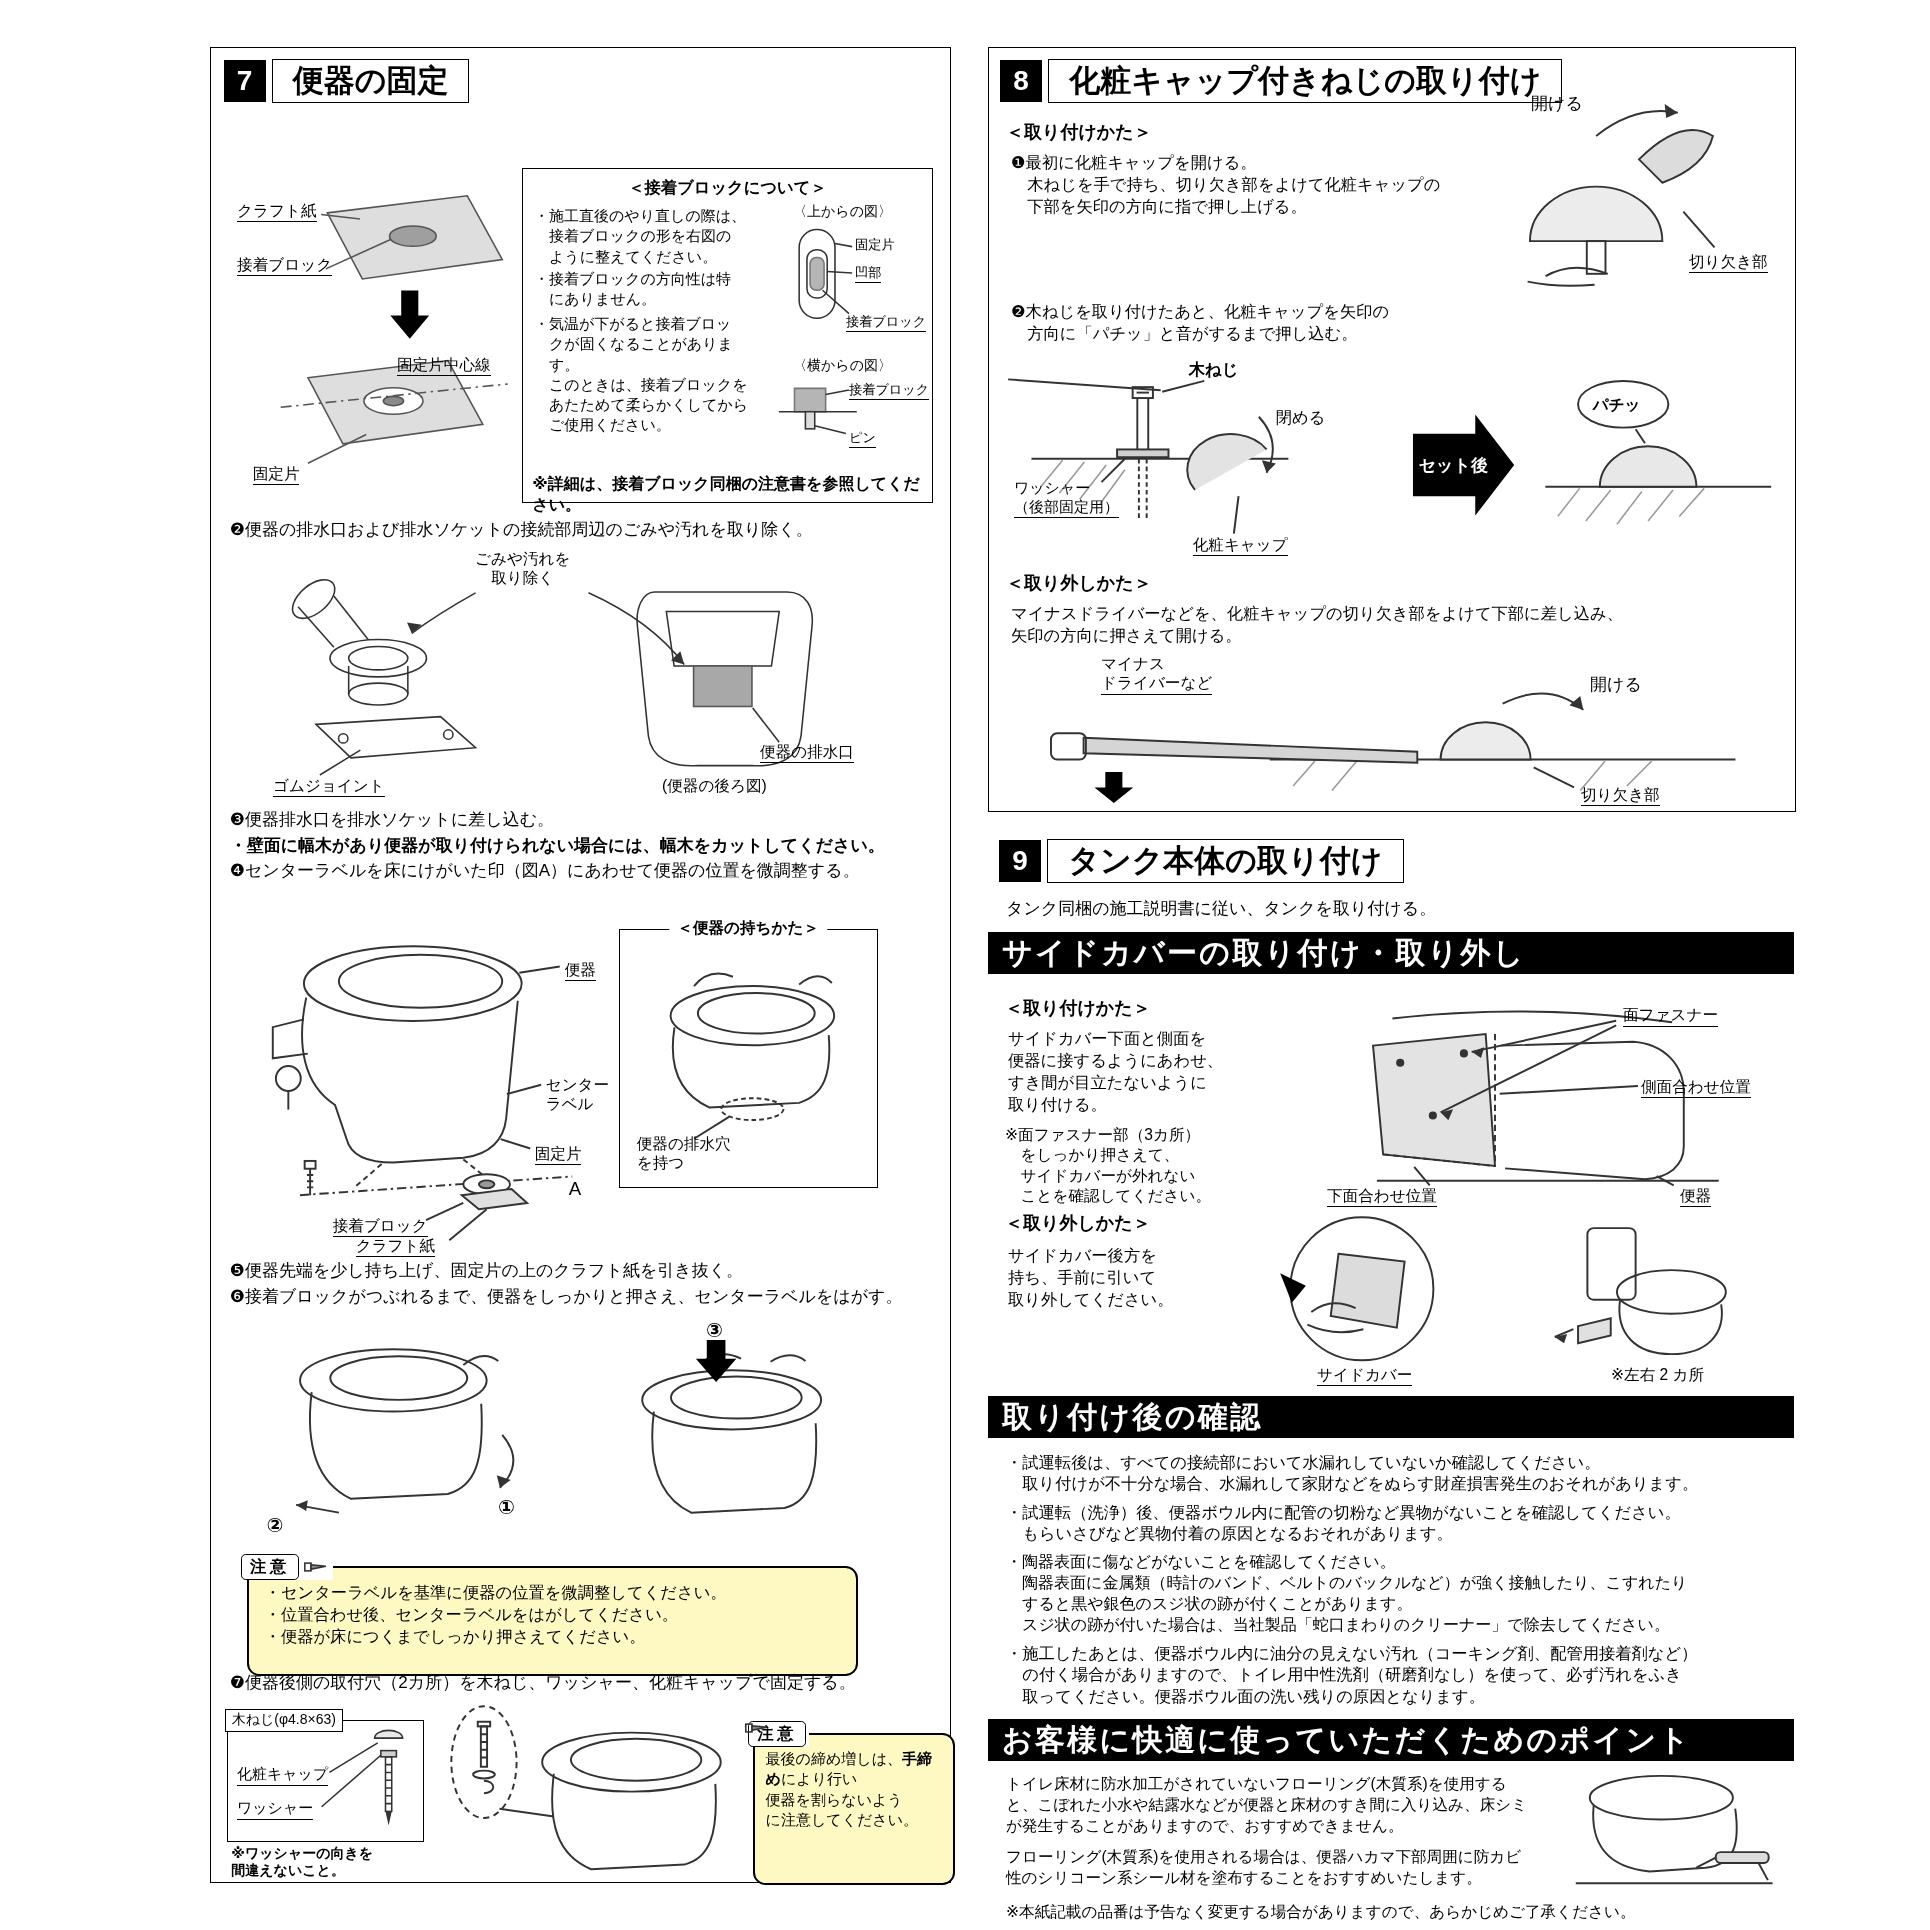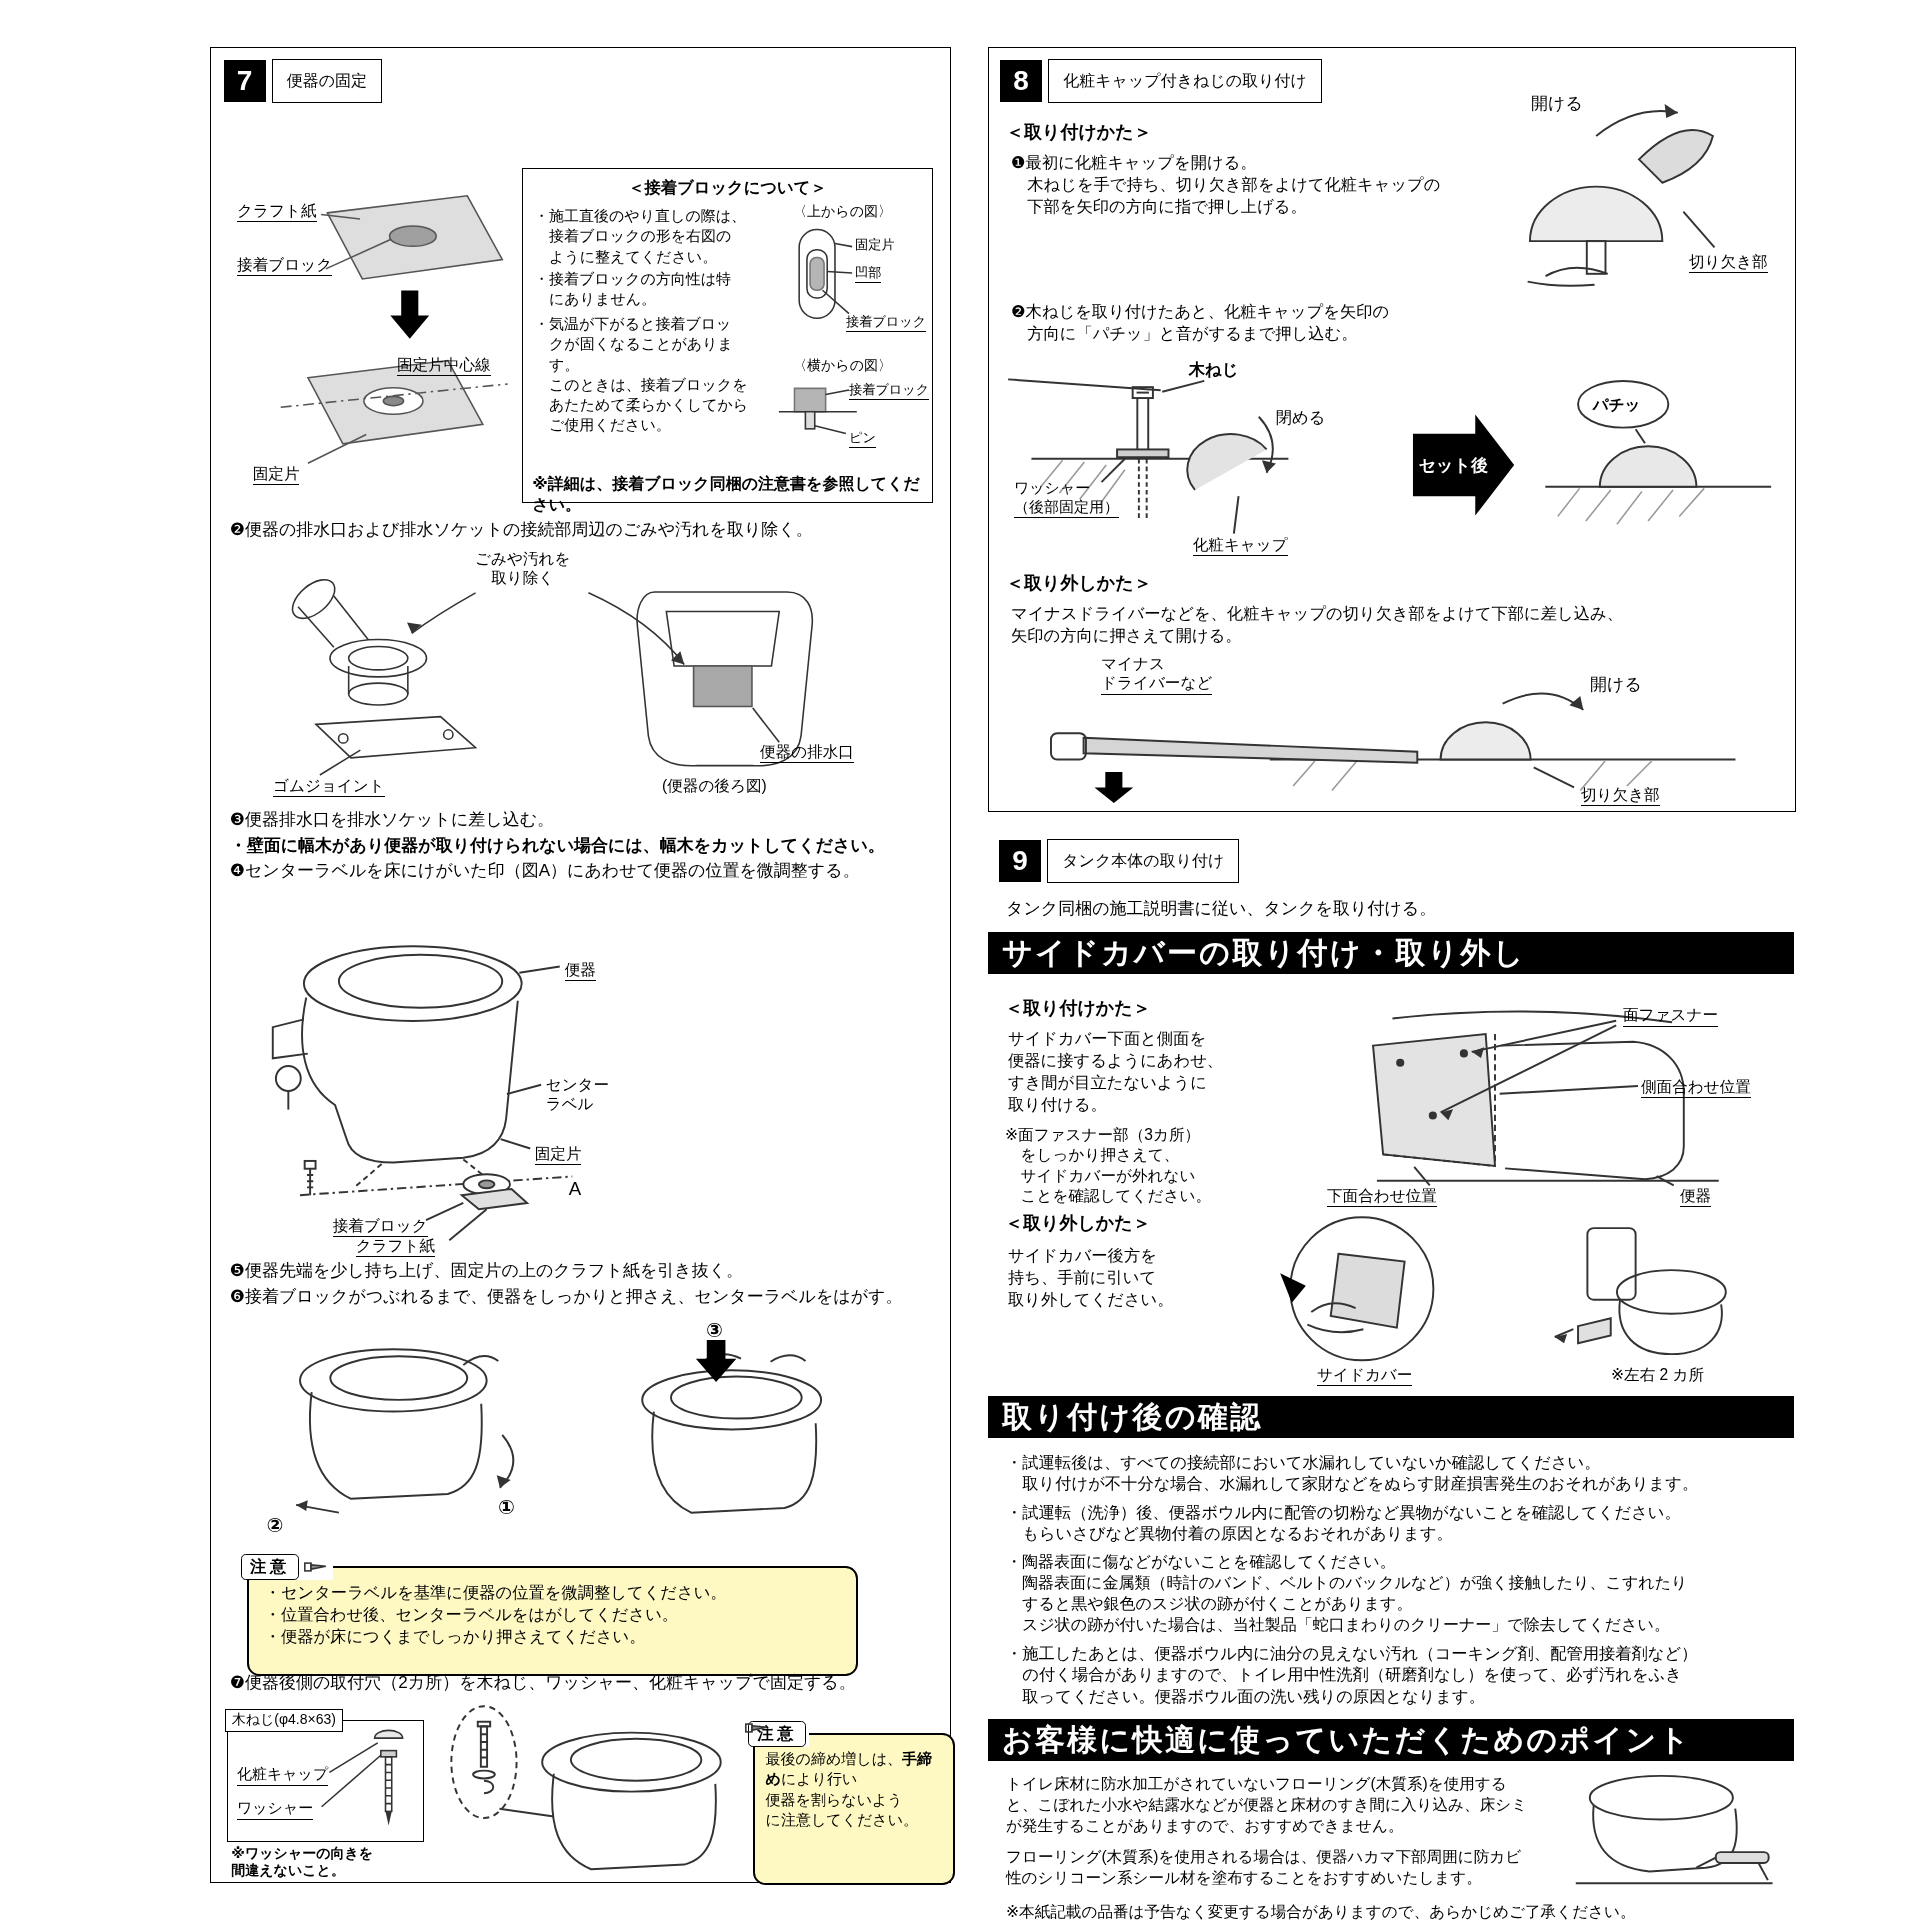--- a/index.html
+++ b/index.html
@@ -8,22 +8,22 @@
   .abs{position:absolute}
   .pre{white-space:pre-line}
   .b{font-weight:bold}
   .u{border-bottom:1.6px solid #000;padding-bottom:0.8px}
   .step{font-size:17px;line-height:1.5}
   .lbl{font-size:15.6px;line-height:1.25;white-space:nowrap}
   .lblp{font-size:15.6px;line-height:1.25;white-space:pre-line}
   .sec-head{display:flex;align-items:center}
   .numbox{width:42px;height:42px;background:#000;color:#fff;font-weight:bold;font-size:28px;
           display:flex;align-items:center;justify-content:center;flex:0 0 auto}
-  .titlebox{border:1.6px solid #000;height:42px;display:flex;align-items:center;padding:0 14px;
-            font-size:16px;font-weight:normal;margin-left:6.2px;background:#fff;white-space:nowrap}
+  .titlebox{border:1.6px solid #000;height:42px;display:flex;align-items:center;padding:0 20px;
+            font-size:31px;font-weight:bold;margin-left:6.2px;background:#fff;white-space:nowrap}
   .panel{border:1.6px solid #000;background:#fff}
   .banner{background:#000;color:#fff;font-weight:bold;font-size:30px;line-height:42px;height:42px;
           padding:0 14px;letter-spacing:2.3px;white-space:nowrap}
   .angle{font-size:18px;font-weight:bold;white-space:nowrap}
   .cbox{border:2.3px solid #000;border-radius:12.5px;background:#fef9c3}
   .ctag{position:absolute;display:flex;align-items:center;gap:4.7px;background:#fff;padding:0 3.1px;z-index:3}
   .ctag .txt{border:1.6px solid #000;border-radius:4.7px;padding:0.8px 7.8px;font-weight:bold;font-size:16.3px;letter-spacing:3.9px;white-space:nowrap}
   .ctag svg{position:static}
   .legend{position:absolute;top:-11.7px;left:50%;transform:translateX(-50%);background:#fff;
           padding:0 7.8px;font-size:15.6px;font-weight:bold;white-space:nowrap;z-index:2}
@@ -168,20 +168,35 @@
       </g>
     </svg>
     <span class="abs lbl u" style="left:335px;top:62px">便器</span>
     <span class="abs lblp" style="left:316px;top:177px">センター
 ラベル</span>
     <span class="abs lbl u" style="left:305px;top:246px">固定片</span>
     <span class="abs lbl u" style="left:103px;top:318px">接着ブロック</span>
     <span class="abs lbl u" style="left:126px;top:338px">クラフト紙</span>
     <span class="abs" style="left:339px;top:280px;font-size:18.7px">A</span>
 
+    <div class="abs" style="left:389px;top:31px;width:257px;height:257px;border:1.6px solid #000">
+      <span class="legend">＜便器の持ちかた＞</span>
+      <svg width="257" height="257" viewBox="0 0 330 330">
+        <g stroke="#333" stroke-width="2.5" fill="none">
+          <ellipse cx="170" cy="110" rx="105" ry="38"></ellipse>
+          <ellipse cx="175" cy="107" rx="75" ry="26"></ellipse>
+          <path d="M70,125 C62,175 75,210 115,228 L230,222 C262,212 272,185 268,135"></path>
+          <path d="M95,72 Q115,48 145,60 M230,70 Q255,50 272,68"></path>
+          <ellipse cx="170" cy="230" rx="40" ry="14" stroke-dasharray="6 4"></ellipse>
+          <line x1="140" y1="240" x2="95" y2="268"></line>
+        </g>
+      </svg>
+      <span class="abs lblp" style="left:17px;top:204px">便器の排水穴
+を持つ</span>
+    </div>
   </div>
 
   <div class="abs step" style="left:18.7px;top:1210px;width:700px">❺便器先端を少し持ち上げ、固定片の上のクラフト紙を引き抜く。</div>
   <div class="abs step" style="left:18.7px;top:1236px;width:700px">❻接着ブロックがつぶれるまで、便器をしっかりと押さえ、センターラベルをはがす。</div>
 
   <div class="abs diag" style="left:54px;top:1270px;width:630px;height:226px">
     <svg width="630" height="226" viewBox="0 0 810 290">
       <g stroke="#333" stroke-width="2.5" fill="none">
         <ellipse cx="165" cy="80" rx="120" ry="40"></ellipse>
         <ellipse cx="172" cy="77" rx="88" ry="28"></ellipse>

